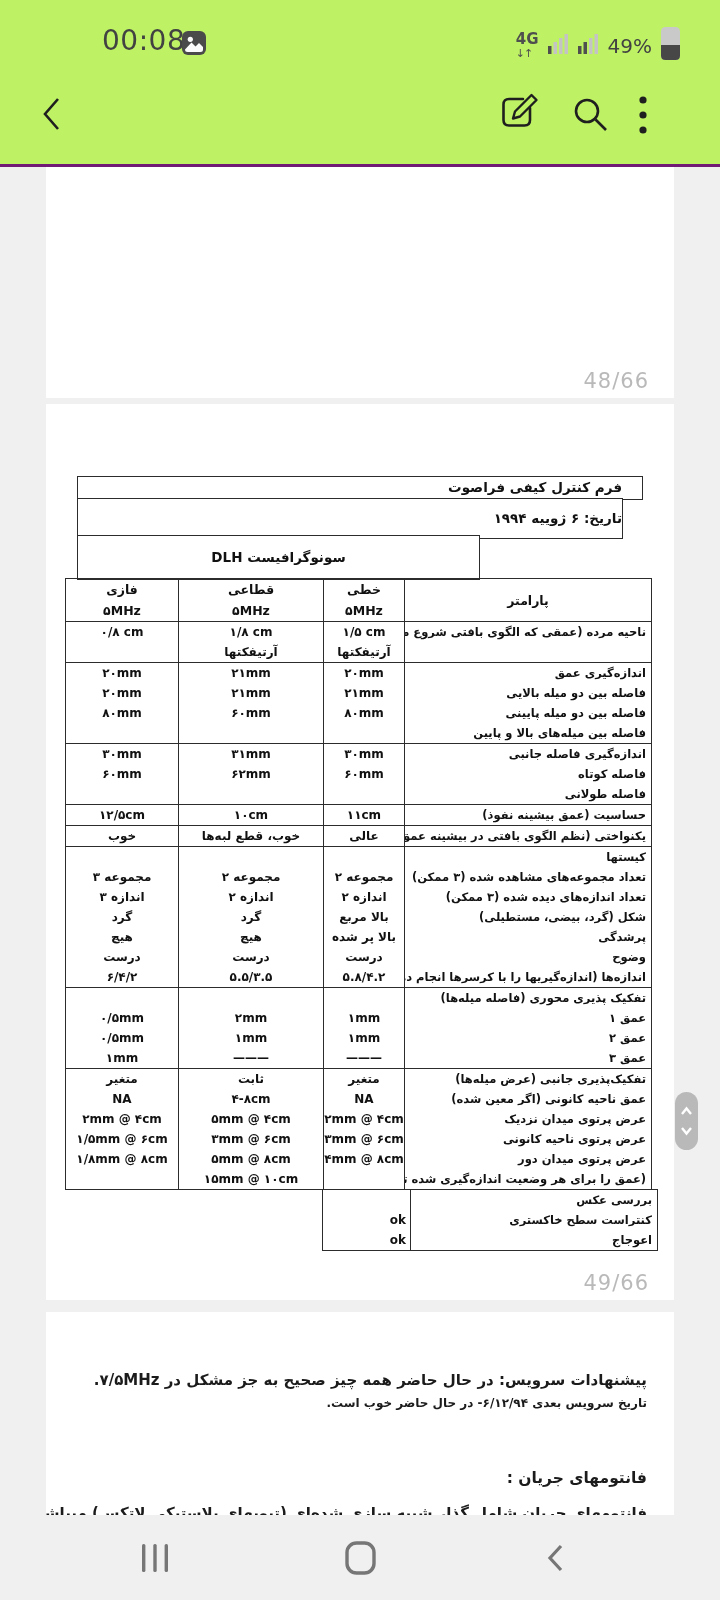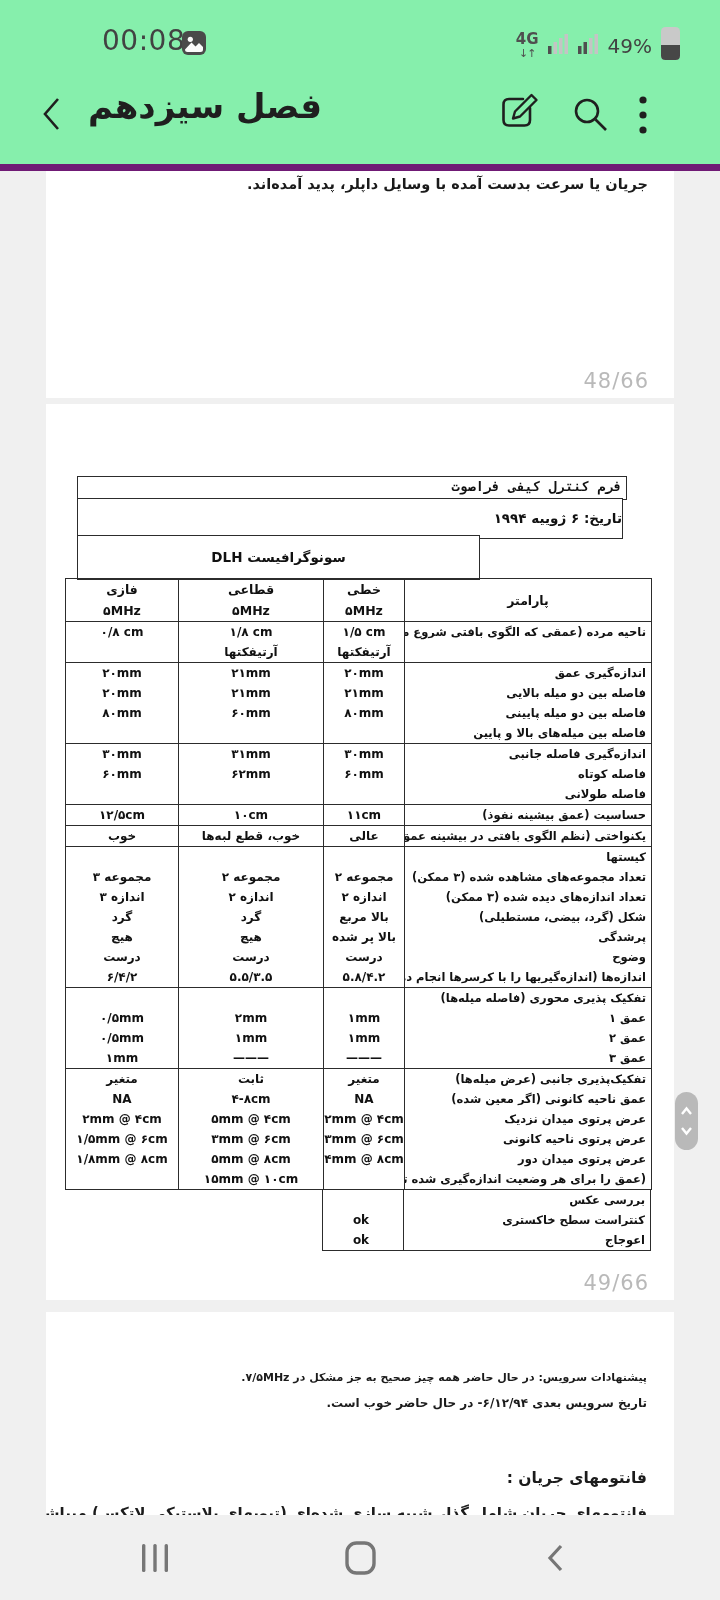--- a/index.html
+++ b/index.html
@@ -2,25 +2,25 @@
 <html lang="fa"><head>
 <meta charset="utf-8">
 <style>
   html,body { margin:0; padding:0; }
   #screen {
     position:relative; width:720px; height:1600px; overflow:hidden;
     background:#f0f0f0; font-family:"DejaVu Sans", sans-serif; color:#1b1b1b;
   }
   
   .topchrome { position:absolute; top:0; left:0; width:720px; height:164px;
-    background:#86efac; border-bottom:7px solid #701a75; z-index:5; }
+    background:#bef264; border-bottom:3px solid #701a75; z-index:5; }
   .sb-time { position:absolute; left:102px; top:24px; font-size:28px; color:#424242; letter-spacing:.5px; }
   .sb-gallery { position:absolute; left:181px; top:30px; }
   .sb-right { position:absolute; right:40px; top:27px; display:flex; align-items:center; gap:9px; }
-  .fourg { display:flex; flex-direction:column; align-items:center; line-height:1; color:#4f4f4f; }
+  .fourg { display:flex; flex-direction:column; line-height:1; color:#4f4f4f; }
   .fourg .g { font-size:15px; font-weight:700; }
   .fourg .arrows { font-size:11px; letter-spacing:-1px; margin-top:1px; }
   .sb-pct { font-size:20px; color:#424242; }
   
   .back-btn { position:absolute; left:38px; top:94px; width:30px; height:40px; }
   .appbar-title { position:absolute; left:88px; top:86px; font-size:34px; font-weight:700;
     color:#1f1f1f; direction:rtl; white-space:nowrap; }
   .edit-btn { position:absolute; left:496px; top:90px; }
   .search-btn { position:absolute; left:570px; top:94px; }
   .more-btn { position:absolute; left:638px; top:94px; }
@@ -28,39 +28,39 @@
   .page { position:absolute; left:46px; width:628px; background:#ffffff; }
   .page-num { position:absolute; right:25px; bottom:5px; font-size:21px; color:#b9b9b9; letter-spacing:1px; }
   .doc-text { position:absolute; direction:rtl; text-align:right; font-weight:700; color:#1b1b1b;
     font-size:14.5px; white-space:nowrap; }
   #page1 { top:166px; height:232px; }
   #page2 { top:404px; height:896px; }
   #page3 { top:1312px; height:203px; overflow:hidden; }
   
   .fbox { position:absolute; border:1px solid #2c2c2c; background:#fff; direction:rtl;
     font-weight:700; font-size:13.5px; color:#111; }
-  .box-title { left:31px; top:72px; width:544px; height:22px; line-height:21px; text-align:right; padding-right:4px;font-family:Liberation Mono, monospace; }
+  .box-title { left:31px; top:72px; width:544px; height:22px; line-height:21px; text-align:right; padding-right:20px; }
   .box-date  { left:31px; top:94px; width:544px; height:39px; line-height:38px; text-align:right; }
   .box-sono  { left:31px; top:131px; width:401px; height:43px; line-height:42px; text-align:center; }
   
   table.qc { position:absolute; border-collapse:collapse; direction:rtl; table-layout:fixed; }
   #qc-table { left:19px; top:174px; width:584px;border-radius:31px; }
   #qc-bottom { left:276px; top:785px; width:328px; }
   .qc td { border:1px solid #2c2c2c; padding:0; vertical-align:top; font-weight:700; color:#111; }
   .qc .c-param { width:246px; direction:rtl; text-align:right; font-size:11.5px; }
   .qc .c-param .ln { padding-right:5px; }
   .qc .c-val { direction:ltr; text-align:center; font-size:12px; }
   .qc .w-linear { width:80px; } .qc .w-sector { width:144px; } .qc .w-phased { width:112px; }
   .qc .ln { height:20px; line-height:20px; white-space:nowrap; overflow:hidden; }
   .qc .hdr { text-align:center; vertical-align:middle; font-size:12.5px; }
   .qc .hdr .ln { height:21px; line-height:21px; }
-  .qc .ok-cell { text-align:center; }
+  .qc .ok-cell { text-align:right;padding-left:7px; }
   .qc .ok-cell .ln { padding-right:4px; }
   
-  .svc-line1 { top:59px; right:27px; font-size:11px; }
+  .svc-line1 { top:59px; right:27px; font-size:15px; }
   .svc-line2 { top:84px; right:27px; font-size:12px; }
   .svc-heading { top:157px; right:27px; font-size:15.5px; }
   .svc-clipped { top:192px; right:27px; font-size:15px; }
   
   .scroll-pill { position:absolute; left:675px; top:1092px; width:23px; height:58px;
     border-radius:12px; background:#b9b9b9; }
   
   .navbar { position:absolute; left:0; top:1516px; width:720px; height:84px; background:#f0f0f0; }
   .nav-recents { position:absolute; left:142px; top:27px; }
   .nav-home { position:absolute; left:344px; top:25px; }
@@ -108,21 +108,20 @@
             <path d="M0 18 H19 V28.5 Q19 33 14.5 33 H4.5 Q0 33 0 28.5 Z" fill="#474747"></path>
           </svg>
       </span>
     </div>
 
     <span class="back-btn">
       <svg width="28" height="40" viewBox="0 0 28 40">
           <path d="M20 5 L7 20 L20 35" fill="none" stroke="#1f1f1f" stroke-width="2.6"></path>
         </svg>
     </span>
-    <div class="appbar-title">فصل سیزدهم</div>
     <span class="edit-btn">
       <svg width="46" height="44" viewBox="0 0 46 44">
         <path d="M27 9 H13 Q7.5 9 7.5 14.5 V30 Q7.5 35.5 13 35.5 H28.5 Q34 35.5 34 30 V18" fill="none" stroke="#1f1f1f" stroke-width="2.6" stroke-linecap="round"></path>
         <path d="M35.5 5 l5 5 L24 26.5 l-7 2 2-7 Z" fill="none" stroke="#1f1f1f" stroke-width="2.4" stroke-linejoin="round"></path>
       </svg>
     </span>
     <span class="search-btn">
       <svg width="42" height="42" viewBox="0 0 42 42">
           <circle cx="17" cy="17" r="11" fill="none" stroke="#1f1f1f" stroke-width="2.6"></circle>
           <line x1="25.5" y1="25.5" x2="36" y2="36" stroke="#1f1f1f" stroke-width="2.6"></line>
@@ -131,21 +130,20 @@
     <span class="more-btn">
       <svg width="10" height="42" viewBox="0 0 10 42">
           <circle cx="5" cy="6" r="3.6" fill="#1f1f1f"></circle>
           <circle cx="5" cy="21" r="3.6" fill="#1f1f1f"></circle>
           <circle cx="5" cy="36" r="3.6" fill="#1f1f1f"></circle>
         </svg>
     </span>
   </div>
 
   <div id="page1" class="page">
-    <div class="doc-text" style="top:10px; right:26px;">جریان یا سرعت بدست آمده با وسایل داپلر، پدید آمده‌اند.</div>
     <div class="page-num">48/66</div>
   </div>
 
   <div id="page2" class="page">
     <div class="fbox box-title">فرم کنترل کیفی فراصوت</div>
     <div class="fbox box-date">تاریخ: ۶ ژوییه ۱۹۹۴</div>
     <div class="fbox box-sono">سونوگرافیست DLH</div>
 
     <table id="qc-table" class="qc">
       <tbody id="qc-body">

